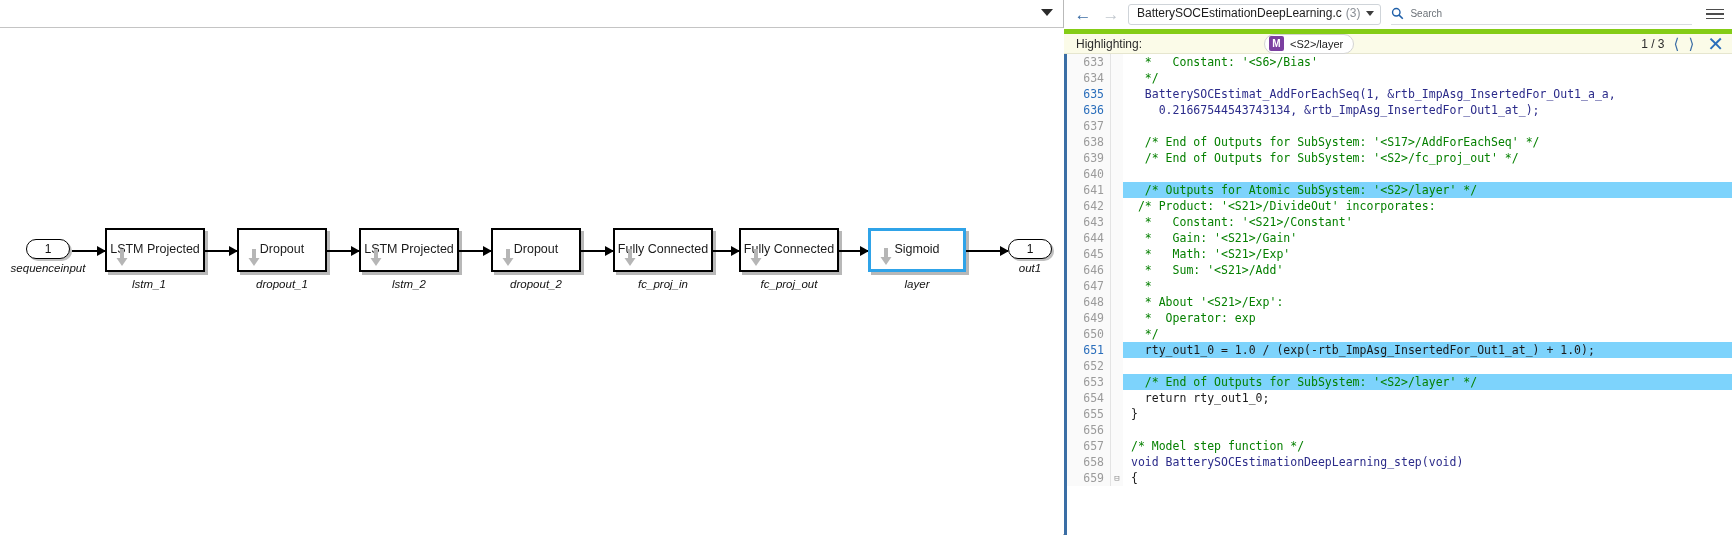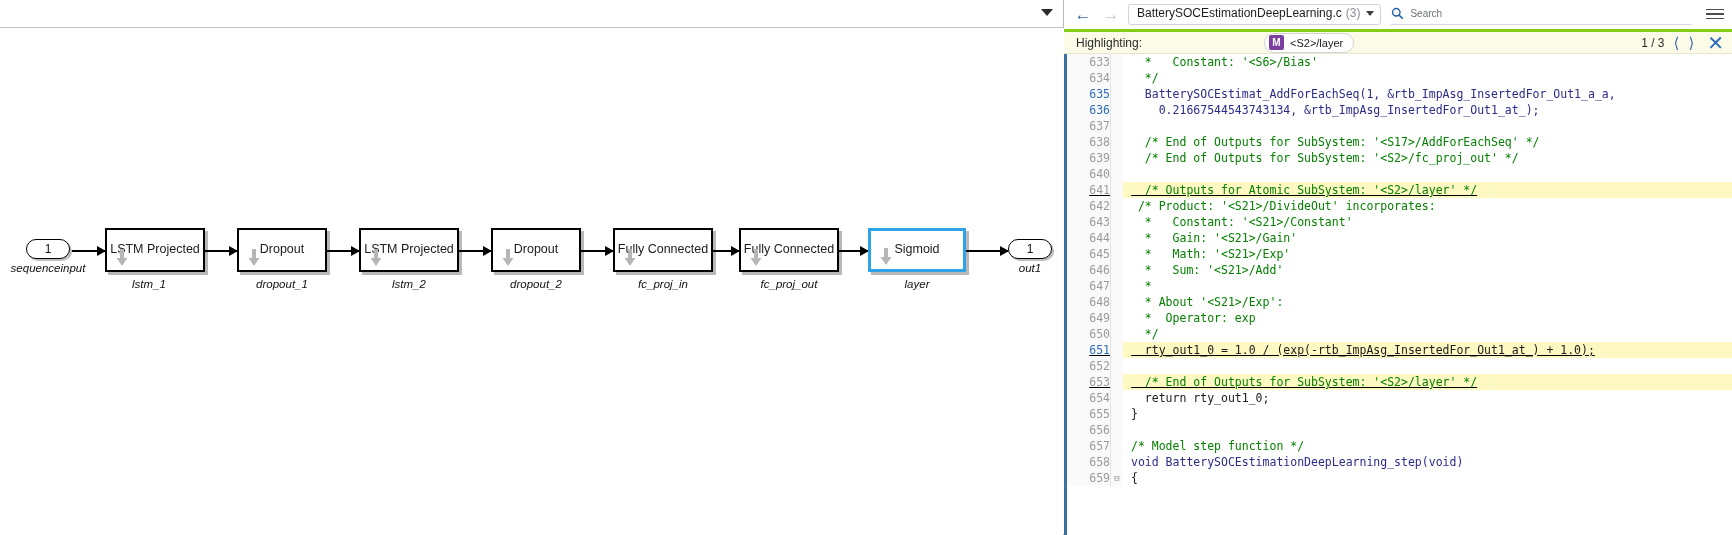--- a/index.html
+++ b/index.html
@@ -153,21 +153,21 @@
   #search-wrap .splaceholder { font-size: 10px; color: #6c7278; }
   #hamburger {
     width: 22px; height: 22px; display: flex; flex-direction: column;
     justify-content: center; gap: 3px; cursor: pointer; padding: 0 2px;
   }
   #hamburger span { display: block; height: 1.6px; background: #4d4d4d; width: 100%; }
 
   #highlight-bar {
     height: 25px;
     background: #fbfbe8;
-    border-top: 3px solid #84cc16;
+    border-top: 5px solid #84cc16;
     border-bottom: 1px solid #e6e6cf;
     display: flex; align-items: center;
     padding: 0 8px 0 12px;
     gap: 8px;
     position: relative;
   }
   #highlight-bar .hlabel { font-size: 12px; color: #2b2b2b; }
   #hl-chip {
     position: absolute;
     left: 200px;
@@ -206,24 +206,25 @@
   }
   .crow {
     display: flex;
     height: 16px;
     align-items: stretch;
     font-family: "DejaVu Sans Mono", monospace;
     font-size: 11.5px;
     line-height: 16px;
     white-space: pre;
   }
-  .crow.hl { background: #fef9c3; text-decoration: underline; }
+  .crow.hl { background: #7dd3fc; }
   .gutter {
     flex: 0 0 44px;
     text-align: right;
+    padding-right: 6px;
     color: #9b9b9b;
     background: #fafafa;
     border-right: 1px solid #e3e3e3;
     user-select: none;
   }
   .gutter.cur { color: #2a6ebb; }
   .fold {
     flex: 0 0 12px;
     text-align: center;
     color: #8d8d8d;

